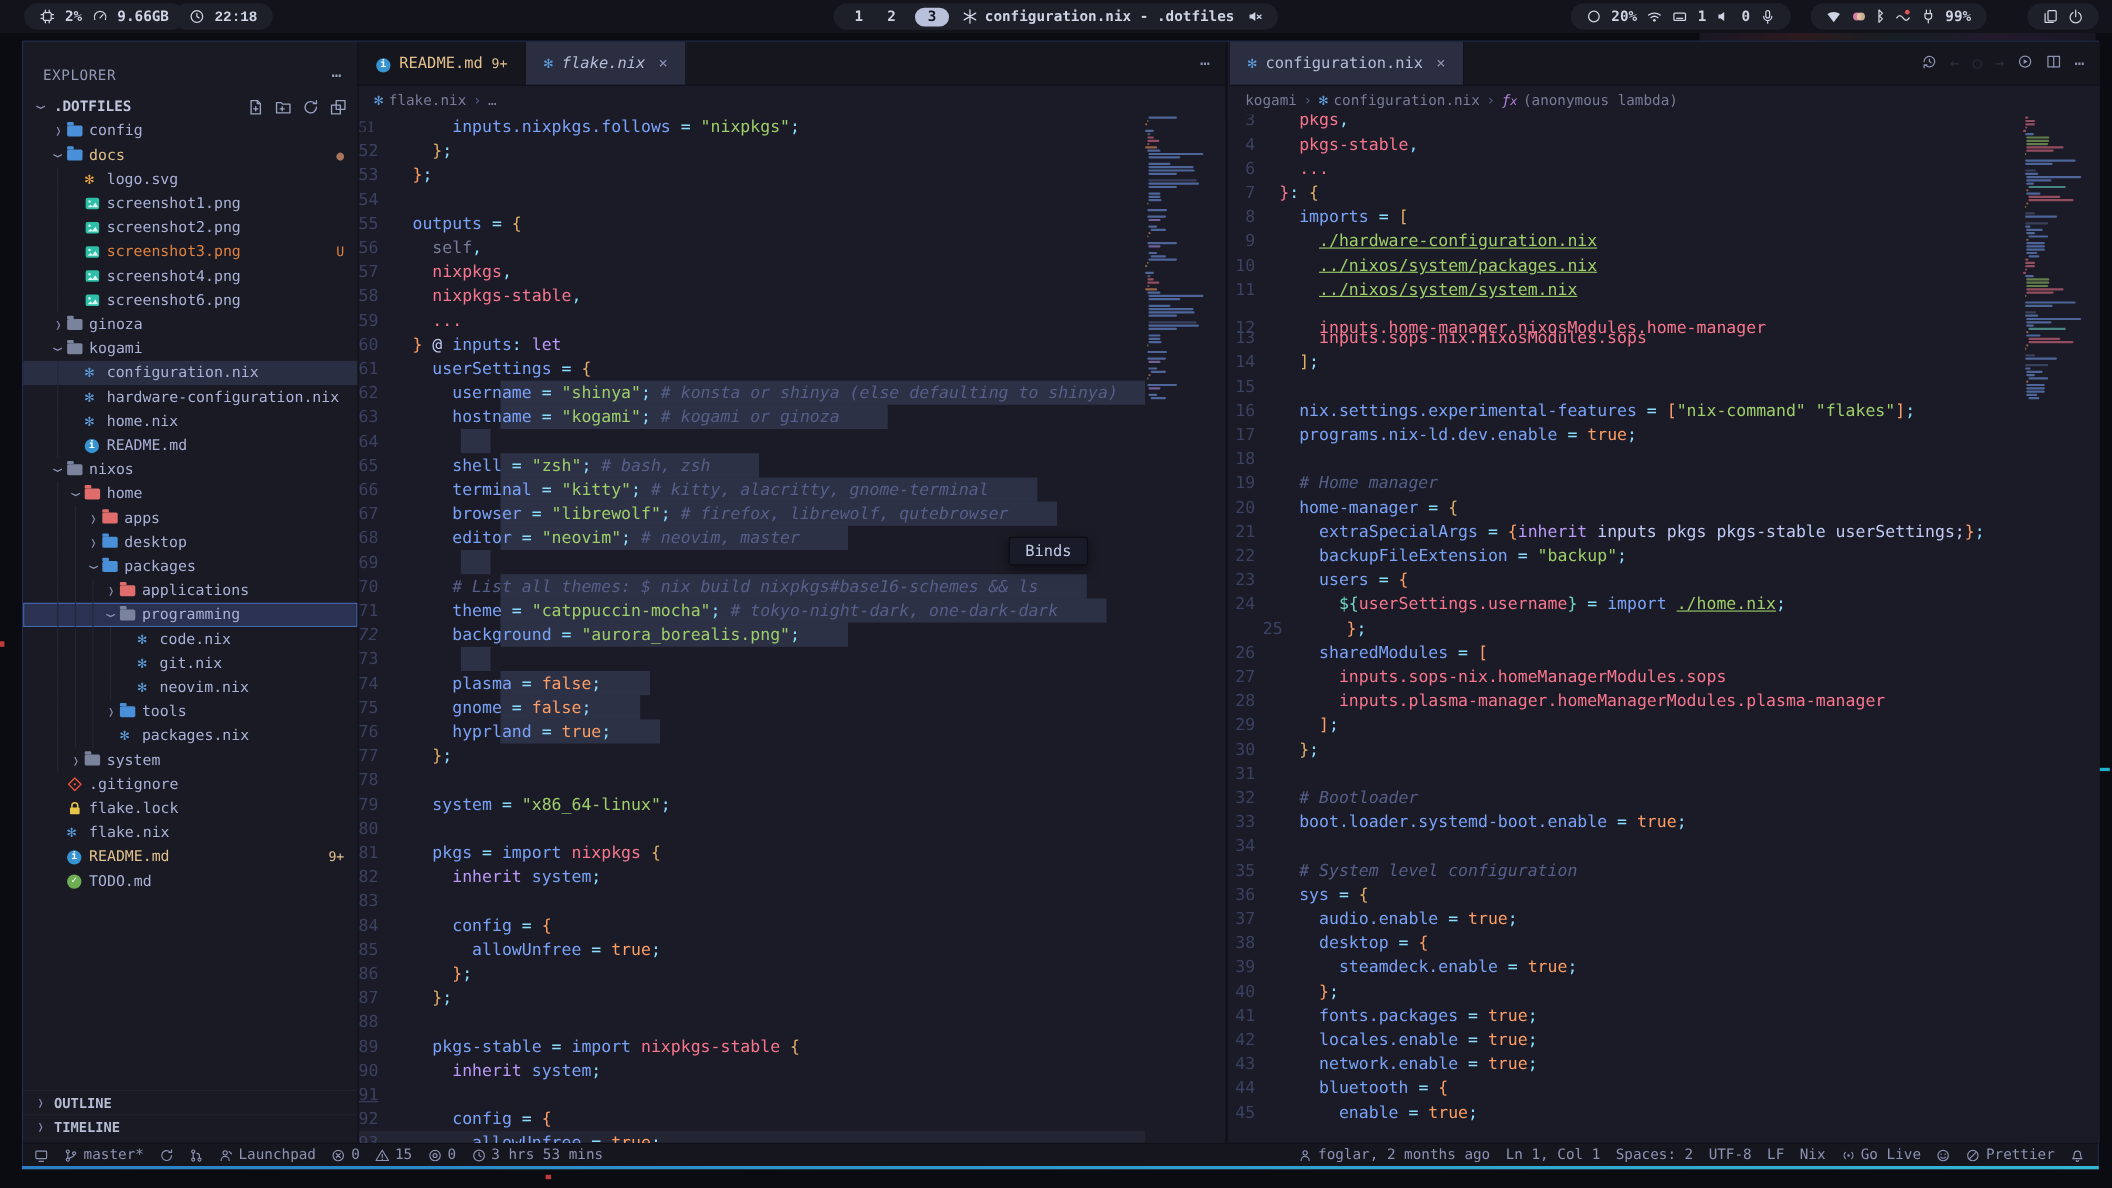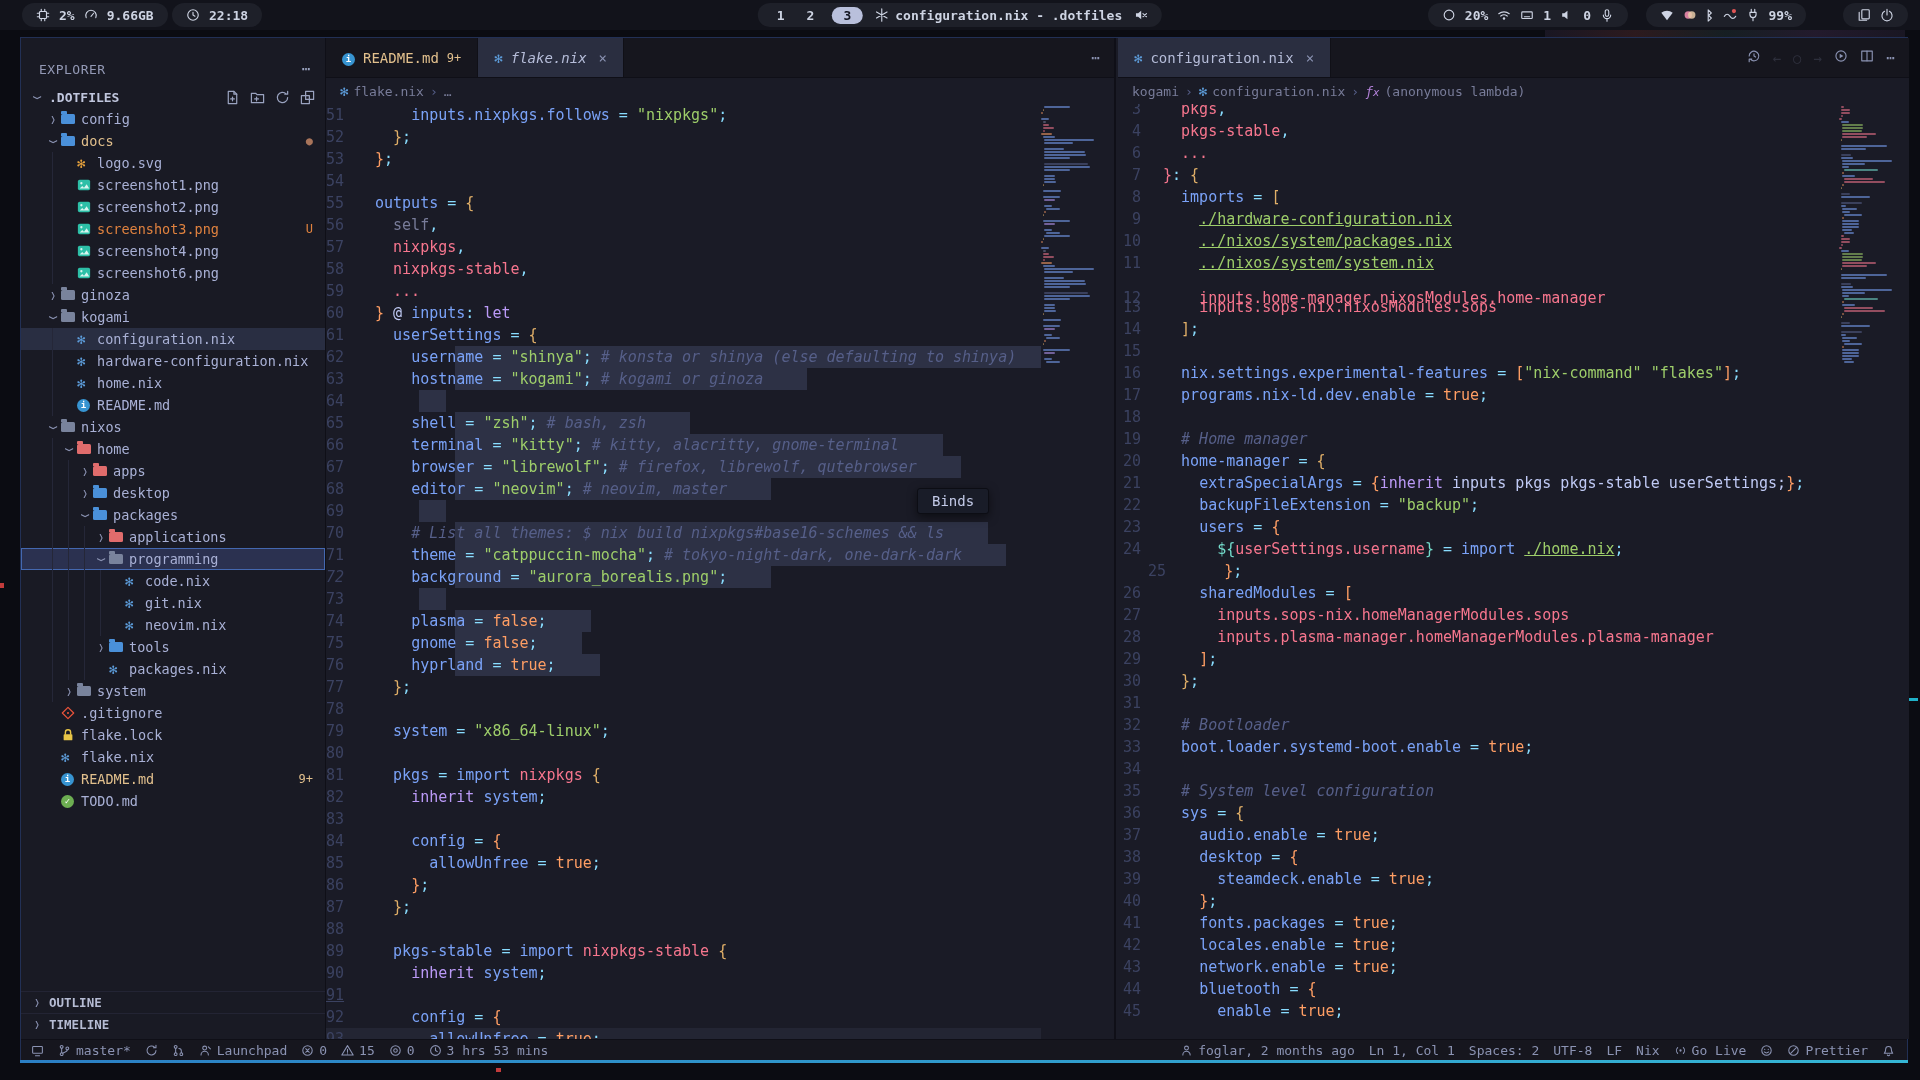--- a/index.html
+++ b/index.html
@@ -109,21 +109,21 @@
         </span>
       <span>2%</span>
       <span class="ic">
           <svg viewBox="0 0 16 16">
             <path d="M2.5 11a6 6 0 1 1 11 0"></path>
             <path d="M8 9.5L11 6"></path>
           </svg>
         </span>
       <span>9.66GB</span>
     </div>
-    <div class="pill" style="left:172px;">
+    <div class="pill" style="left:158px;font-family:Liberation Mono, monospace;">
       <span class="ic">
           <svg viewBox="0 0 16 16">
             <circle cx="8" cy="8" r="6"></circle>
             <path d="M8 4.8V8l2.2 1.4"></path>
           </svg>
         </span>
       <span>22:18</span>
     </div>
     <div class="pill" style="left:50%;transform:translateX(-50%);gap:12px;">
       <span class="ws">1</span>
@@ -630,21 +630,21 @@
             <span><span class="nixg">✻</span></span>
             <span>flake.nix</span>
           </span>
           <span class="sep">›</span>
           <span style="display: inline-flex; align-items: center; gap: 5px;">
             <span>…</span>
           </span>
         </div>
       <div class="codewrap" id="mid-code">
           <div style="margin-top: 0px;">
-            <div class="cl"><span class="gut" style="width:49px;padding-right:44px;">51</span><span class="ctx"><span class="tk-w">    </span><span class="tk-b">inputs.nixpkgs.follows</span><span class="tk-c"> = </span><span class="tk-g">"nixpkgs"</span><span class="tk-c">;</span></span></div>
+            <div class="cl"><span class="gut" style="width:49px;padding-right:44px;font-family:Liberation Serif, serif;">51</span><span class="ctx"><span class="tk-w">    </span><span class="tk-b">inputs.nixpkgs.follows</span><span class="tk-c"> = </span><span class="tk-g">"nixpkgs"</span><span class="tk-c">;</span></span></div>
             <div class="cl"><span class="gut" style="width:49px;padding-right:44px;">52</span><span class="ctx"><span class="tk-w">  </span><span class="tk-y">}</span><span class="tk-c">;</span></span></div>
             <div class="cl"><span class="gut" style="width:49px;padding-right:44px;">53</span><span class="ctx"><span class="tk-o">}</span><span class="tk-c">;</span></span></div>
             <div class="cl"><span class="gut" style="width:49px;padding-right:44px;">54</span><span class="ctx"></span></div>
             <div class="cl"><span class="gut" style="width:49px;padding-right:44px;">55</span><span class="ctx"><span class="tk-b">outputs</span><span class="tk-c"> = </span><span class="tk-y">{</span></span></div>
             <div class="cl"><span class="gut" style="width:49px;padding-right:44px;">56</span><span class="ctx"><span class="tk-w">  </span><span class="tk-d">self</span><span class="tk-c">,</span></span></div>
             <div class="cl"><span class="gut" style="width:49px;padding-right:44px;">57</span><span class="ctx"><span class="tk-w">  </span><span class="tk-p">nixpkgs</span><span class="tk-c">,</span></span></div>
             <div class="cl"><span class="gut" style="width:49px;padding-right:44px;">58</span><span class="ctx"><span class="tk-w">  </span><span class="tk-p">nixpkgs-stable</span><span class="tk-c">,</span></span></div>
             <div class="cl"><span class="gut" style="width:49px;padding-right:44px;">59</span><span class="ctx"><span class="tk-w">  </span><span class="tk-p">...</span></span></div>
             <div class="cl"><span class="gut" style="width:49px;padding-right:44px;">60</span><span class="ctx"><span class="tk-o">}</span><span class="tk-w"> @ </span><span class="tk-b">inputs</span><span class="tk-c">:</span><span class="tk-w"> </span><span class="tk-u">let</span></span></div>
             <div class="cl"><span class="gut" style="width:49px;padding-right:44px;">61</span><span class="ctx"><span class="tk-w">  </span><span class="tk-b">userSettings</span><span class="tk-c"> = </span><span class="tk-y">{</span></span></div>

